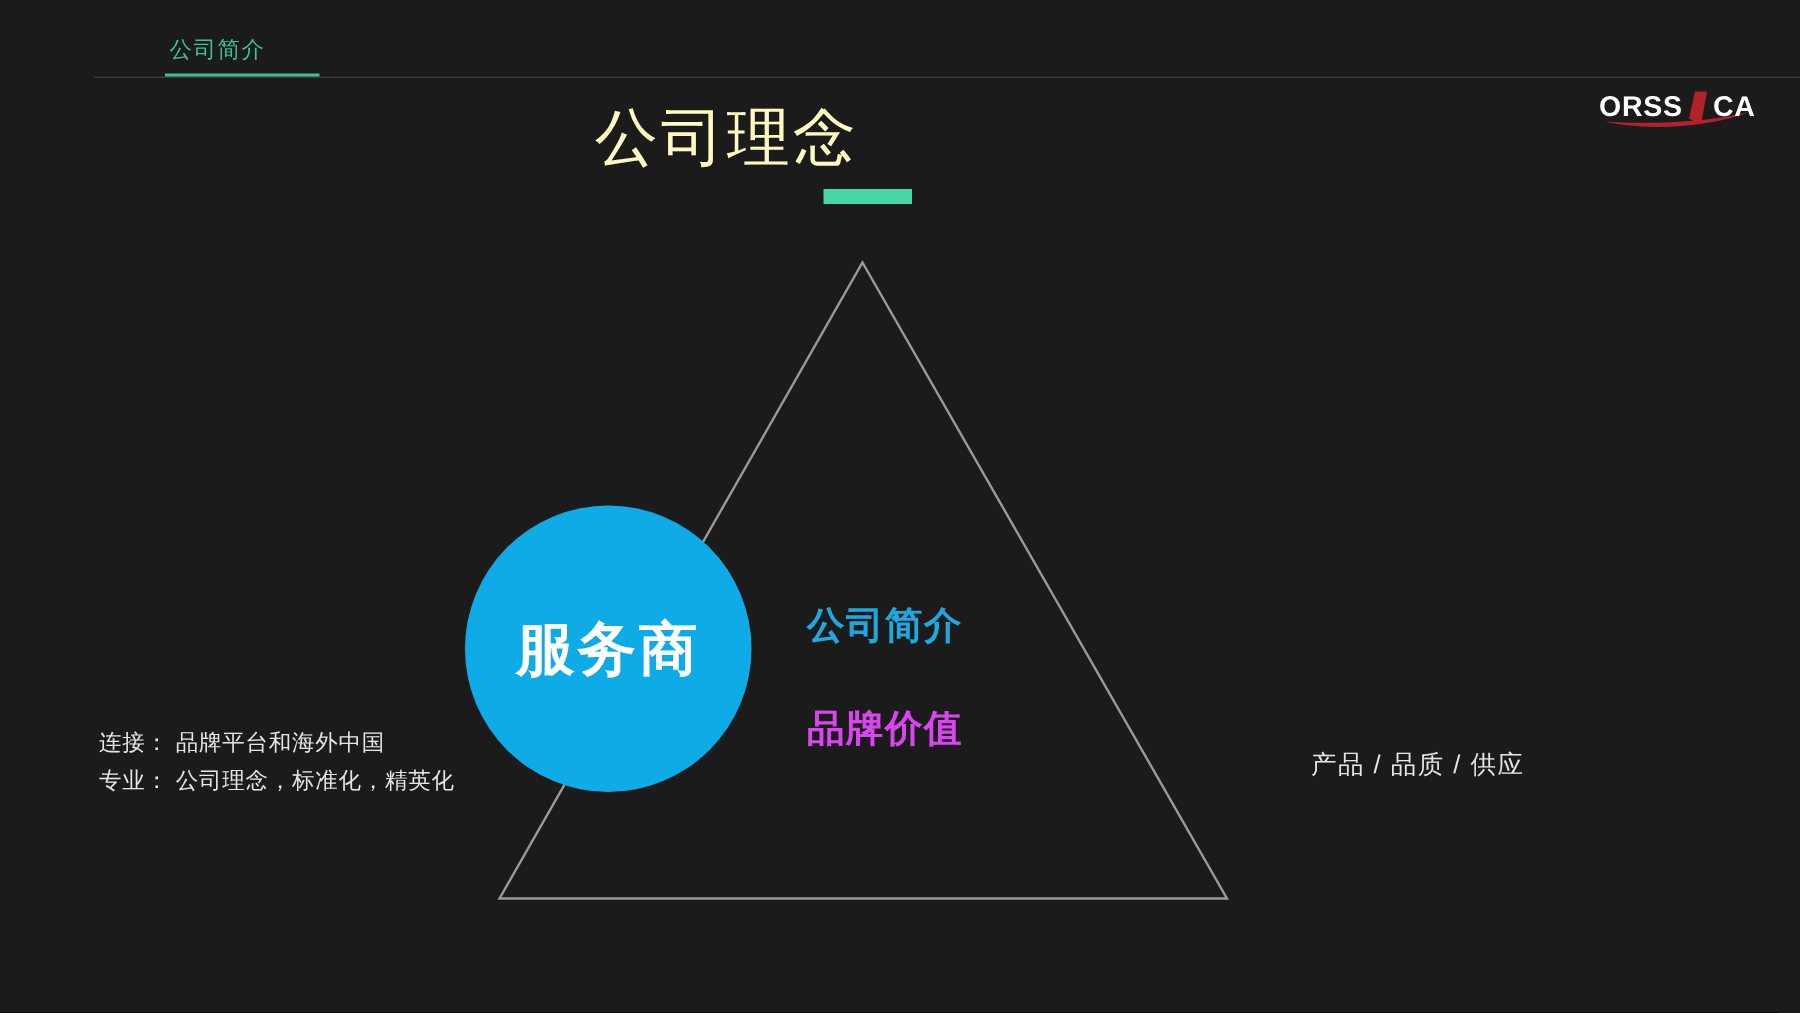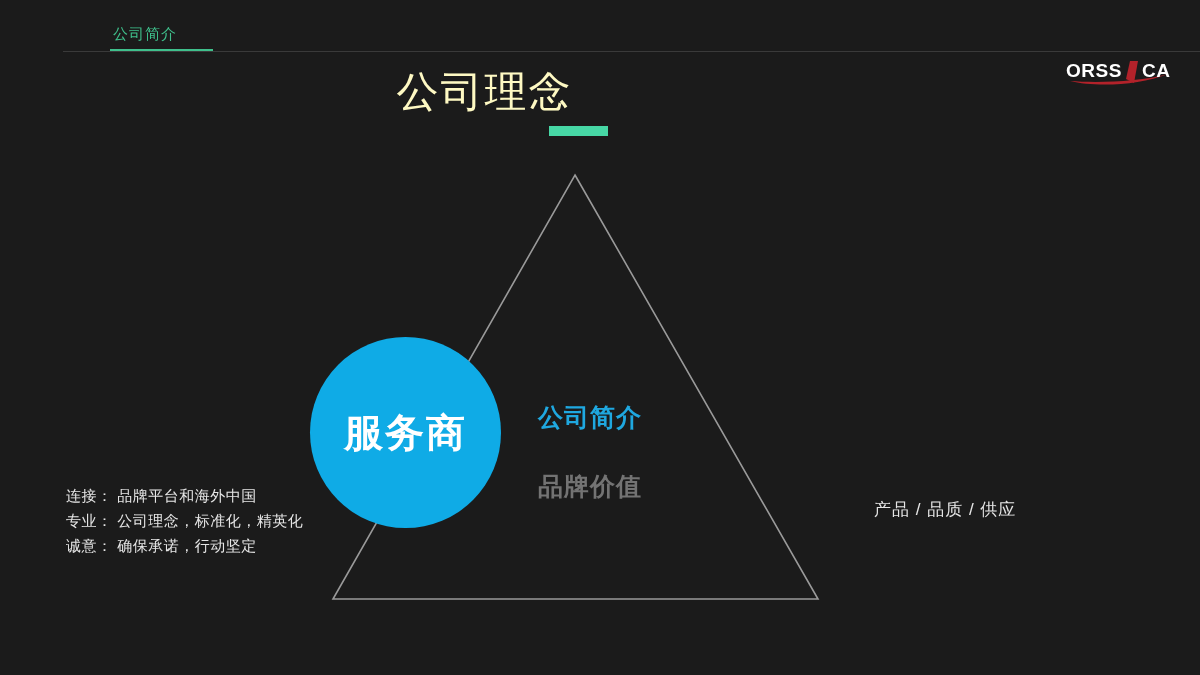--- a/index.html
+++ b/index.html
@@ -130,21 +130,21 @@
     font-size: 25px;
     letter-spacing: 1px;
     line-height: 1;
   }
   .center-label-top {
     top: 405px;
     color: #1fa8e0;
   }
   .center-label-bottom {
     top: 474px;
-    color: #737373;
+    color: #d946ef;
     text-align: center;
   }
 
   
   .left-text {
     position: absolute;
     left: 38px;
     top: 483px;
     font-size: 15px;
     color: #e6e6e6;
@@ -198,18 +198,17 @@
 
 
     <div class="center-label center-label-top">公司简介</div>
 
     <div class="center-label center-label-bottom">品牌价值</div>
   </div>
 
   <div class="left-text">
     <div>连接： 品牌平台和海外中国</div>
     <div>专业： 公司理念，标准化，精英化</div>
-    <div>诚意： 确保承诺，行动坚定</div>
   </div>
 
   <div class="right-text">产品 / 品质 / 供应</div>
 
 </div>
 
 </body></html>

